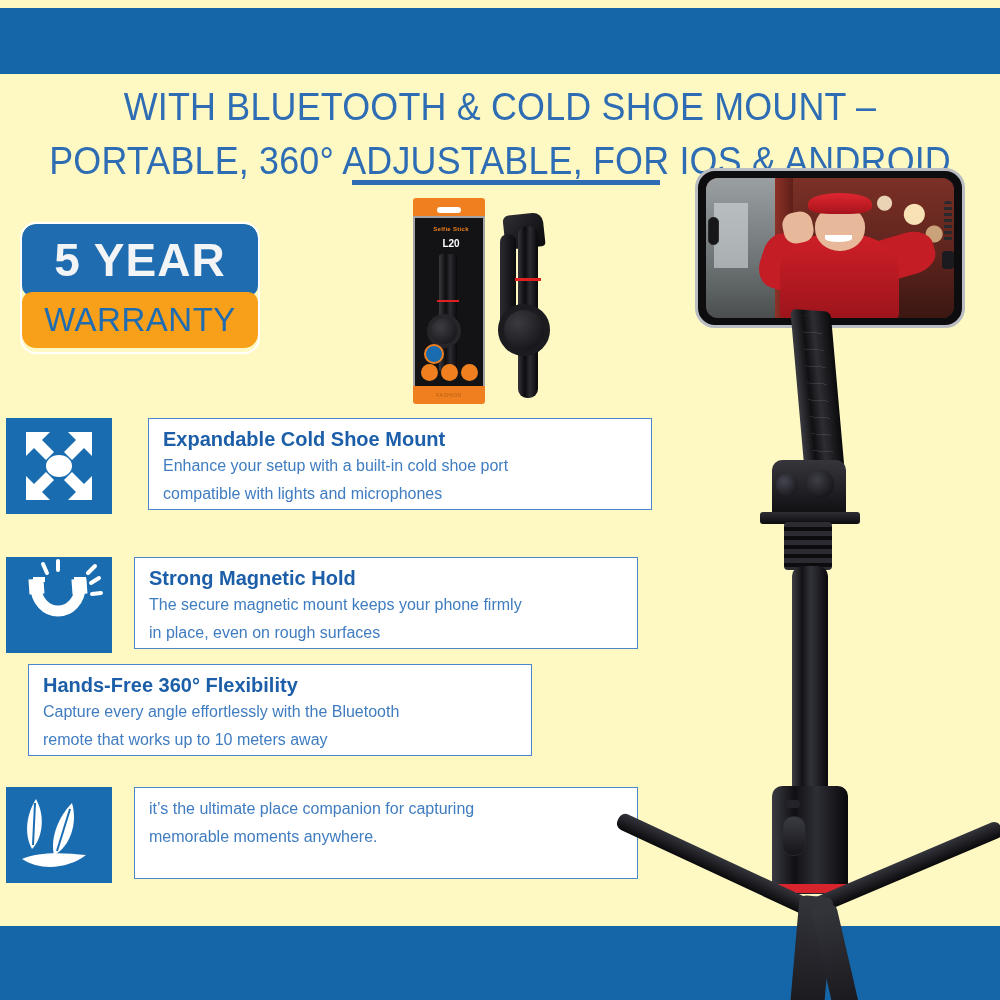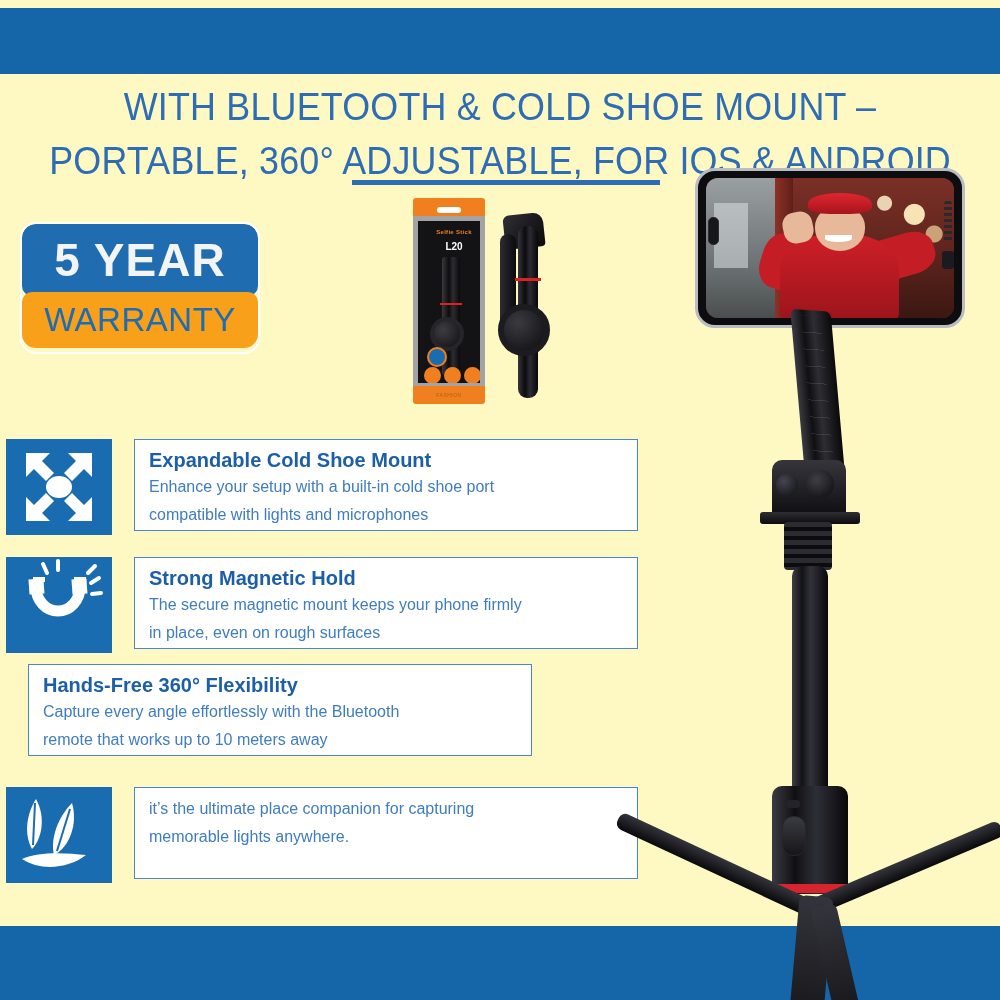--- a/index.html
+++ b/index.html
@@ -63,38 +63,38 @@
   }
   .feat-title{
     color:#1c5fa8;font-size:20px;font-weight:700;line-height:26px;
     white-space:nowrap;
   }
   .feat-desc{
     color:#3f7cc0;font-size:16px;font-weight:400;line-height:28px;
   }
   .feat-desc span{display:block;white-space:nowrap;}
 
-  .f1{top:439px;} .f2{top:557px;} .f3{top:664px;} .f4{top:787px;}
+  .f1{top:418px;gap:14px;} .f2{top:557px;} .f3{top:664px;} .f4{top:787px;}
 
   
   .ico-svg{position:absolute;left:0;top:0;width:106px;height:96px;}
 
   
   .pkg{position:absolute;left:413px;top:198px;width:72px;height:208px;}
   .pkg-hang{
     position:absolute;left:0;top:0;width:72px;height:22px;
     background:#f0801f;border-radius:3px 3px 0 0;
   }
   .pkg-hang:after{
     content:"";position:absolute;left:24px;top:9px;width:24px;height:6px;
     background:#fff;border-radius:3px;
   }
   .pkg-body{
     position:absolute;left:0;top:18px;width:72px;height:172px;
-    background:#131316;border:5px solid #a3a3a3;box-sizing:border-box;
+    background:#131316;border:2px solid #a3a3a3;box-sizing:border-box;
     overflow:hidden;
   }
   .pkg-brand{
     position:absolute;left:0;top:8px;width:72px;text-align:center;
     color:#f0801f;font-size:6px;font-weight:700;letter-spacing:.3px;
   }
   .pkg-model{
     position:absolute;left:0;top:20px;width:72px;text-align:center;
     color:#ffffff;font-size:10px;font-weight:700;
   }
@@ -368,21 +368,21 @@
         </g>
         <g stroke="#1a6cb0" stroke-width="2">
           <line x1="29" y1="16" x2="27" y2="58"></line>
           <line x1="64" y1="22" x2="51" y2="64"></line>
         </g>
       </svg>
     </div>
     <div class="feat-box">
       <div class="feat-desc">
         <span>it’s the ultimate place companion for capturing</span>
-        <span>memorable lights anywhere.</span>
+        <span>memorable moments anywhere.</span>
       </div>
     </div>
   </div>
 
   <div class="pkg">
     <div class="pkg-hang"></div>
     <div class="pkg-body">
       <div class="pkg-brand">Selfie Stick</div>
       <div class="pkg-model">L20</div>
       <div class="pkg-prod"></div>

